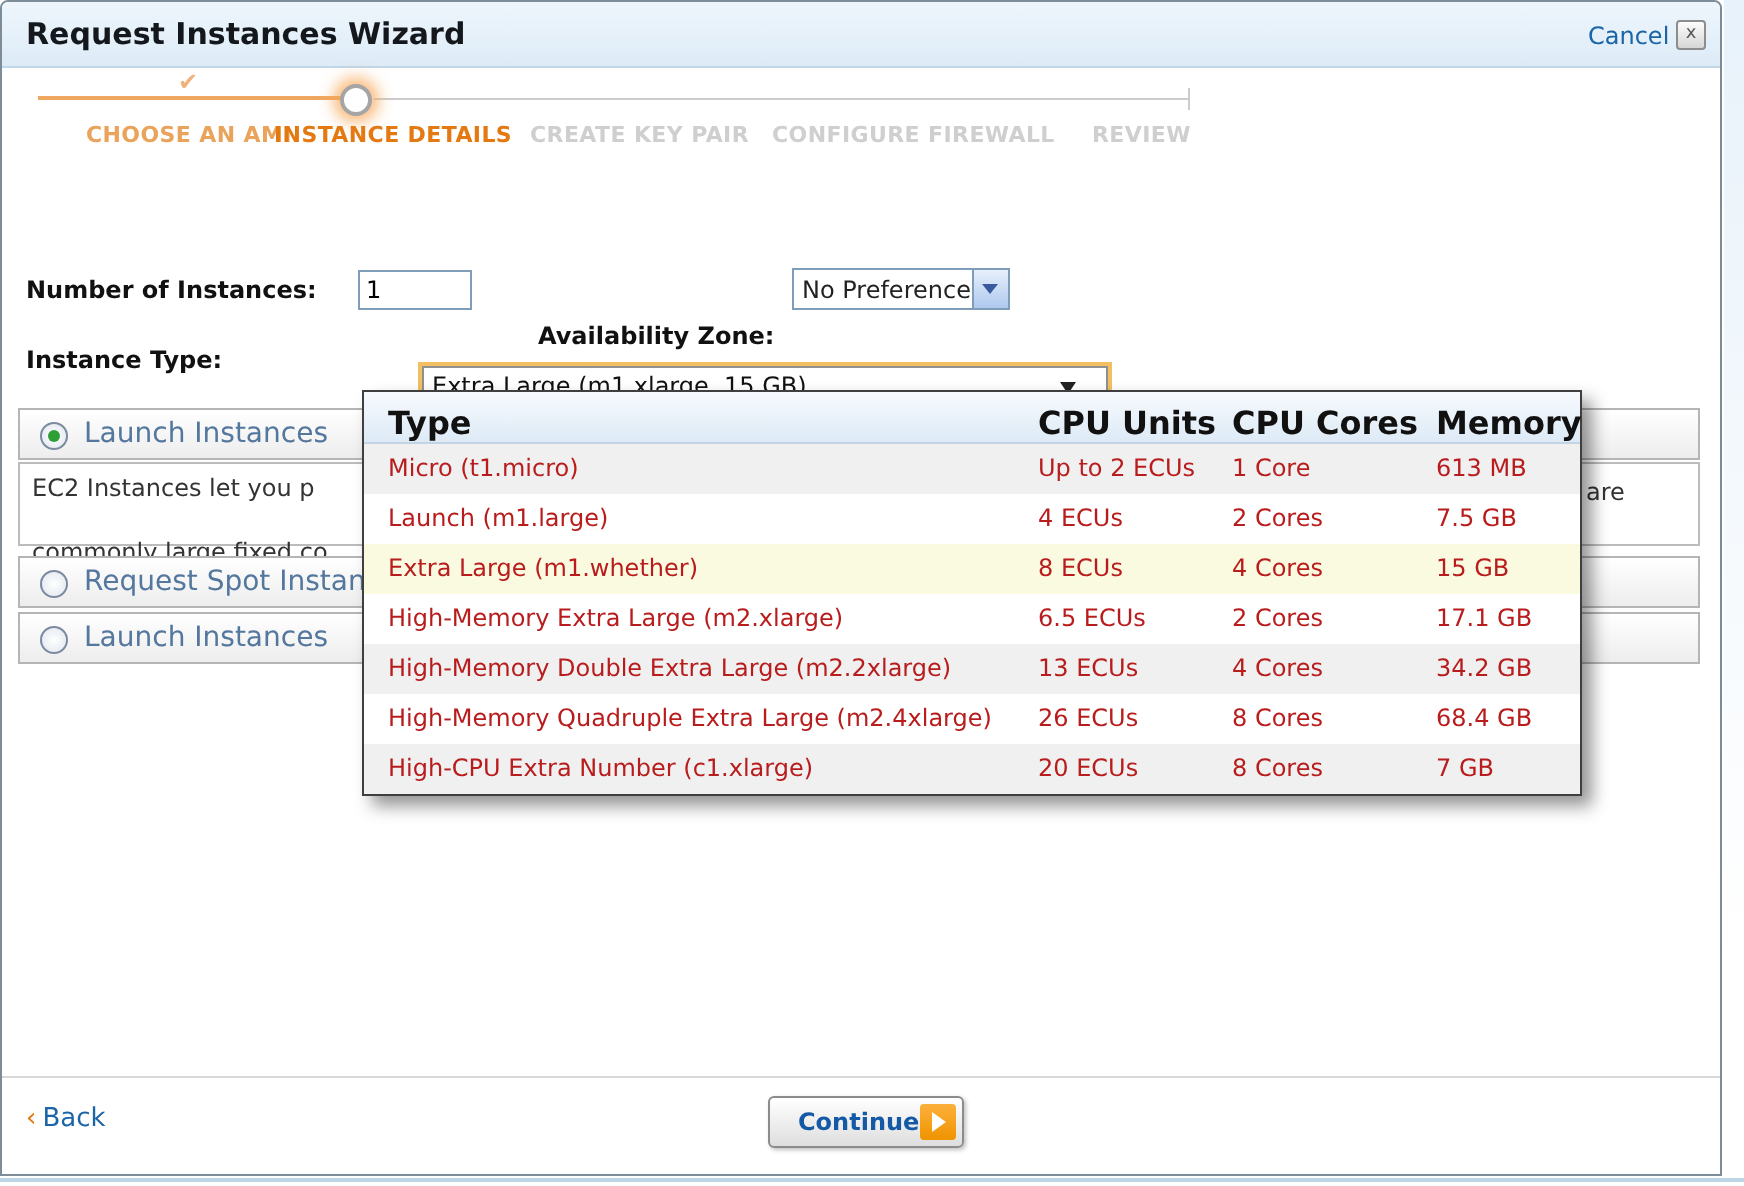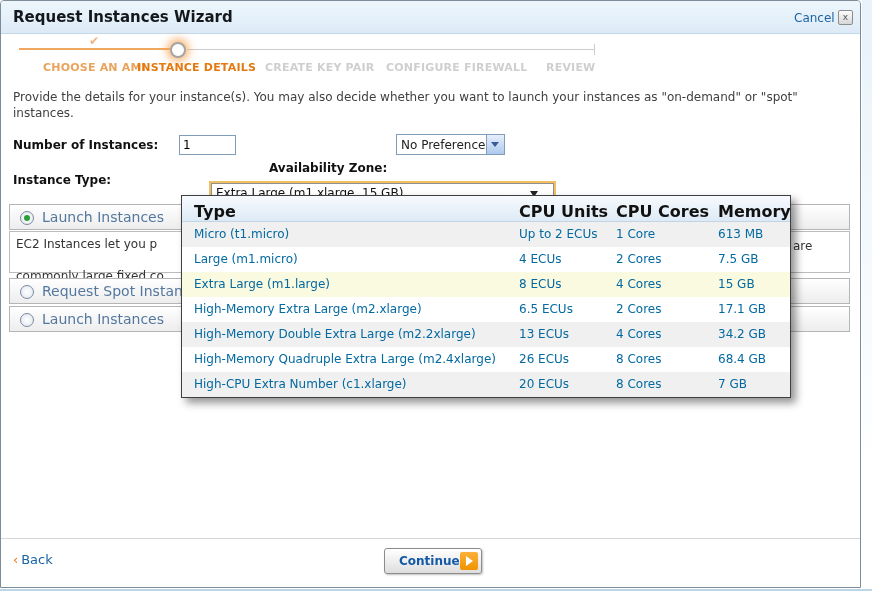--- a/index.html
+++ b/index.html
@@ -69,21 +69,21 @@
   
   #panel{left:180px;top:194px;width:610px;height:203px;background:#fff;border:1px solid #3f3f3f;
     box-shadow:5px 5px 8px rgba(0,0,0,.42);box-sizing:border-box;}
   #panel .thead{position:absolute;left:0;top:0;width:100%;height:26px;
     background:linear-gradient(#f7fafd,#ddeaf6);border-bottom:1px solid #c3d4e4;box-sizing:border-box;}
   #panel .thead span{position:absolute;top:6px;font-size:16px;font-weight:bold;color:#111;}
   .c-type{left:12px;} .c-units{left:337px;} .c-cores{left:434px;} .c-mem{left:536px;}
   .trow{position:relative;width:100%;height:25px;background:#fff;cursor:pointer;}
   .trow.alt{background:#f0f0f0;}
   .trow.hl{background:#fafae0;}
-  .trow .cell{position:absolute;top:5px;font-size:12px;color:#0369a1;white-space:nowrap;}
+  .trow .cell{position:absolute;top:5px;font-size:12px;color:#b91c1c;white-space:nowrap;}
   
   #foot-divider{left:0;top:537px;width:861px;height:1px;background:#d8d8d8;}
   #back{left:12px;top:551px;font-size:13px;color:#1b64a7;cursor:pointer;}
   #back .chev{color:#e47911;margin-right:3px;}
   #continue{left:383px;top:547px;width:98px;height:26px;box-sizing:border-box;border:1px solid #8c8c8c;
     border-radius:3px;background:linear-gradient(#ffffff,#dedede);box-shadow:1px 1px 2px rgba(0,0,0,.25);
     cursor:pointer;}
   #continue .clabel{position:absolute;left:14px;top:5px;font-size:12px;font-weight:bold;color:#1359a5;}
   #continue .cbox{position:absolute;right:3px;top:3px;width:18px;height:18px;
     background:linear-gradient(#fcb03b,#ef9400);border-radius:2px;}
@@ -105,21 +105,20 @@
   <div class="abs pline-gray"></div>
   <div class="abs ptick"></div>
   <div class="abs pcircle"></div>
   <span class="abs pcheck">✔</span>
   <span class="abs step s0 st-done">CHOOSE AN AMI</span>
   <span class="abs step s1 st-cur">INSTANCE DETAILS</span>
   <span class="abs step s2 st-todo">CREATE KEY PAIR</span>
   <span class="abs step s3 st-todo">CONFIGURE FIREWALL</span>
   <span class="abs step s4 st-todo">REVIEW</span>
 
-  <div class="abs" id="intro">Provide the details for your instance(s). You may also decide whether you want to launch your instances as "on-demand" or "spot" instances.</div>
 
   <span class="abs flabel" style="left:12px;top:137px;">Number of Instances:</span>
   <input class="abs" id="num-input" value="1" style="">
   <span class="abs flabel" style="left:268px;top:137px;margin-top:23px;">Availability Zone:</span>
   <div class="abs select">
     <span class="val">No Preference</span>
     <span class="btn"></span>
   </div>
 
   <span class="abs flabel" style="left:12px;top:172px;">Instance Type:</span>
@@ -154,27 +153,27 @@
       <span class="c-mem">Memory</span>
     </div>
     <div style="position:absolute;left:0;top:26px;width:100%;">
         <div class="trow alt">
           <span class="cell c-type">Micro (t1.micro)</span>
           <span class="cell c-units">Up to 2 ECUs</span>
           <span class="cell c-cores">1 Core</span>
           <span class="cell c-mem">613 MB</span>
         </div>
         <div class="trow">
-          <span class="cell c-type">Large (m1.micro)</span>
+          <span class="cell c-type">Launch (m1.large)</span>
           <span class="cell c-units">4 ECUs</span>
           <span class="cell c-cores">2 Cores</span>
           <span class="cell c-mem">7.5 GB</span>
         </div>
         <div class="trow hl">
-          <span class="cell c-type">Extra Large (m1.large)</span>
+          <span class="cell c-type">Extra Large (m1.whether)</span>
           <span class="cell c-units">8 ECUs</span>
           <span class="cell c-cores">4 Cores</span>
           <span class="cell c-mem">15 GB</span>
         </div>
         <div class="trow">
           <span class="cell c-type">High-Memory Extra Large (m2.xlarge)</span>
           <span class="cell c-units">6.5 ECUs</span>
           <span class="cell c-cores">2 Cores</span>
           <span class="cell c-mem">17.1 GB</span>
         </div>

